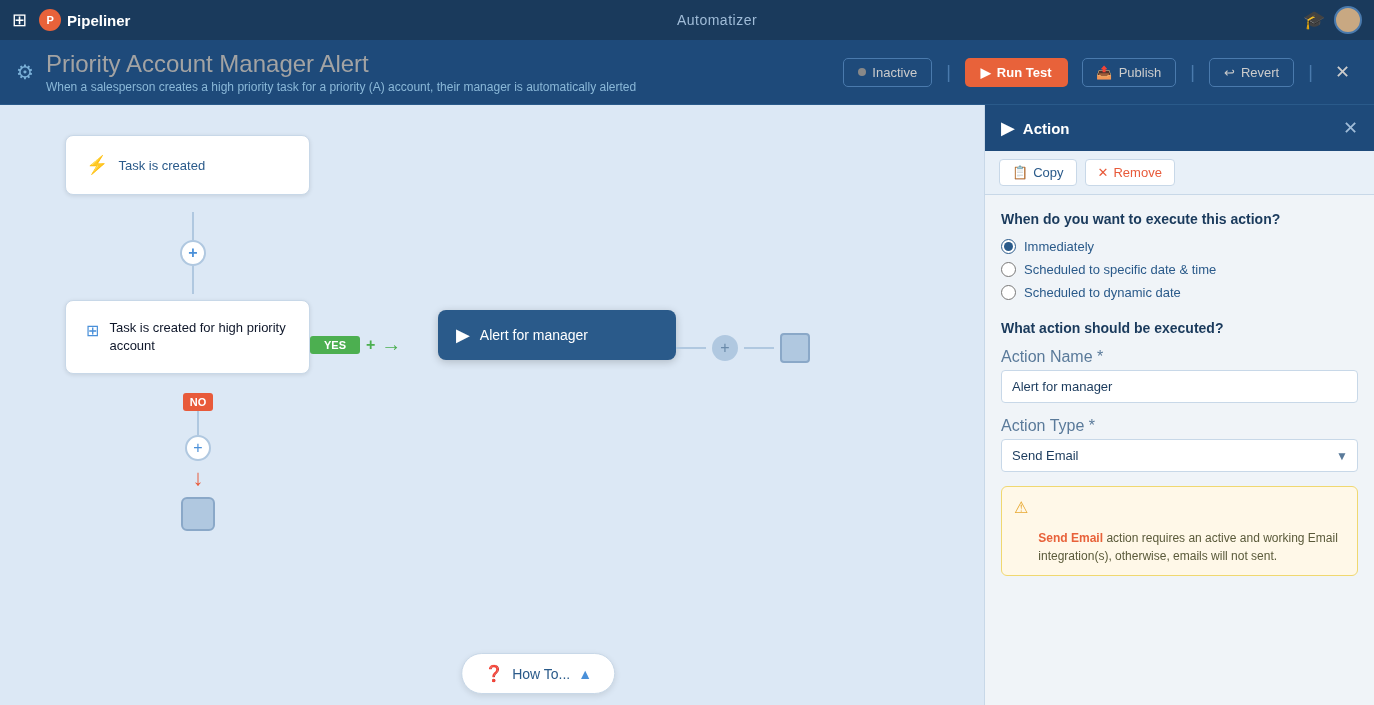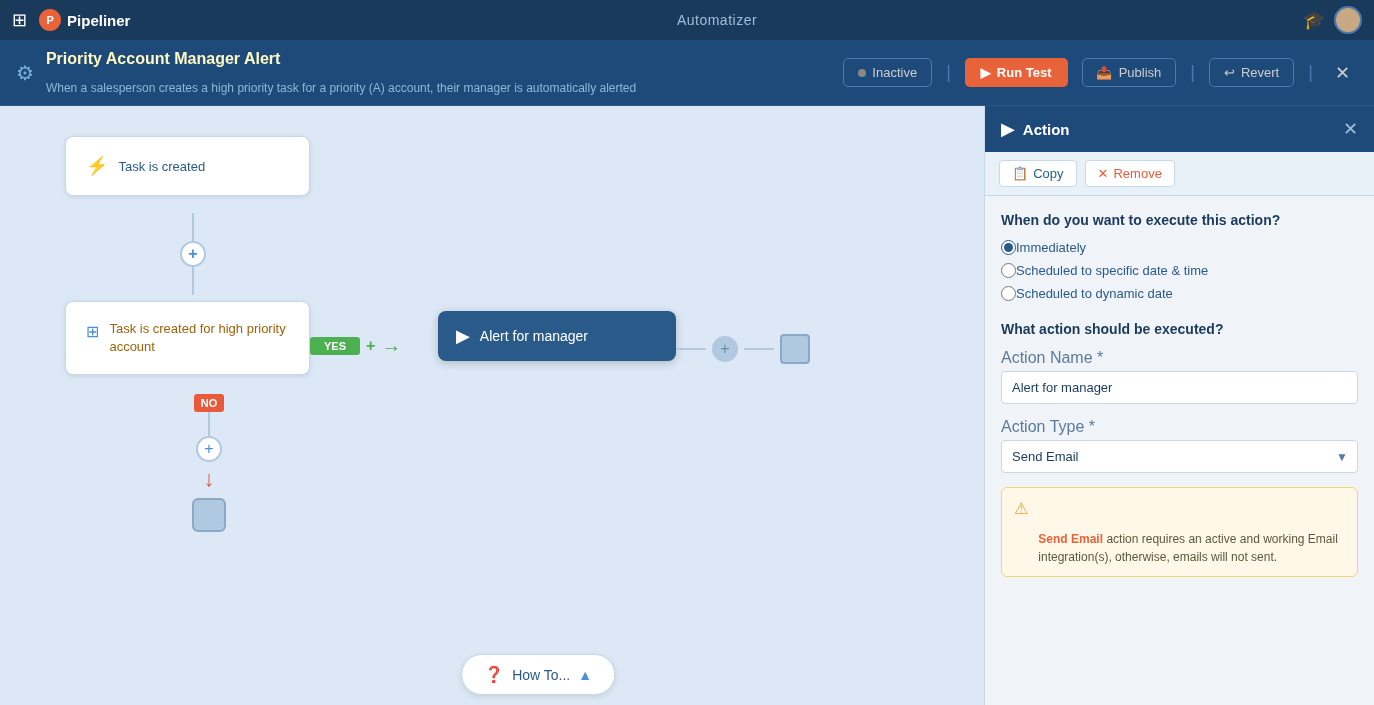--- a/index.html
+++ b/index.html
@@ -26,22 +26,22 @@
     .header-bar {
       background: #1e4a7a;
       padding: 10px 16px;
       display: flex;
       align-items: center;
       gap: 12px;
       border-bottom: 1px solid #2a5a8a;
     }
     .header-gear { color: #7ab0d8; font-size: 20px; }
     .header-title-block { flex: 1; }
-    .header-title { color: #fef9c3; font-size: 16px; font-weight: 700; }
-    .header-subtitle { color: #8ab8d8; font-size: 12px; margin-top: 13px; }
+    .header-title { color: #a3a3a3; font-size: 24px; font-weight: 400; }
+    .header-subtitle { color: #8ab8d8; font-size: 12px; margin-top: 2px; }
     .header-actions { display: flex; align-items: center; gap: 14px; }
     .btn-inactive {
       background: #1e4a7a;
       border: 1px solid #4a7aad;
       color: #ccc;
       padding: 6px 14px;
       border-radius: 5px;
       cursor: pointer;
       font-size: 13px;
       display: flex;
@@ -157,21 +157,21 @@
       border: 1.5px solid #c8d8e8;
       border-radius: 8px;
       padding: 18px 20px;
       width: 245px;
       display: flex;
       align-items: flex-start;
       gap: 10px;
       box-shadow: 0 1px 4px rgba(0,0,0,0.1);
     }
     .node-icon-filter { color: #4a90d9; font-size: 16px; margin-top: 2px; }
-    .node-condition-text { font-size: 13px; color: #a16207; font-weight: 500; line-height: 1.4; }
+    .node-condition-text { font-size: 13px; color: #0f172a; font-weight: 500; line-height: 1.4; }
 
     
     .yes-branch {
       position: absolute;
       top: 228px;
       left: 310px;
       display: flex;
       align-items: center;
       gap: 6px;
     }
@@ -338,21 +338,21 @@
       padding: 16px;
       overflow-y: auto;
     }
     .panel-section-title {
       font-size: 14px;
       font-weight: 600;
       color: #1a3a5c;
       margin-bottom: 12px;
     }
     .radio-group { display: flex; flex-direction: column; gap: 8px; margin-bottom: 20px; }
-    .radio-item { display: flex; align-items: flex-start; gap: 0; font-size: 13px; color: #2a5a8a; cursor: pointer; }
+    .radio-item { display: flex; align-items: flex-start; gap: 8px; font-size: 13px; color: #2a5a8a; cursor: pointer; }
     .radio-input { width: 15px; height: 15px; accent-color: #2a5a8a; cursor: pointer; }
 
     .field-label {
       font-size: 16px;
       color: #5a7a9a;
       margin-bottom: 4px;
       font-weight: 500;
     }
     .field-input {
       width: 100%;
@@ -494,21 +494,21 @@
       <span class="action-text">Alert for manager</span>
     </div>
 
     <div class="after-action">
       <div class="line-after"></div>
       <div class="circle-plus-after">+</div>
       <div class="line-after"></div>
       <div class="end-node-after"></div>
     </div>
 
-    <div class="no-connector" style="top:288px; left:192px;">
+    <div class="no-connector" style="top:288px; left:181px;">
       <div class="no-badge">NO</div>
       <div class="no-line-v"></div>
       <div class="no-plus-btn">+</div>
       <div class="no-arrow-down">↓</div>
       <div class="end-node"></div>
     </div>
 
     <div class="how-to-btn">
       <span class="how-to-icon">❓</span>
       <span>How To...</span>

